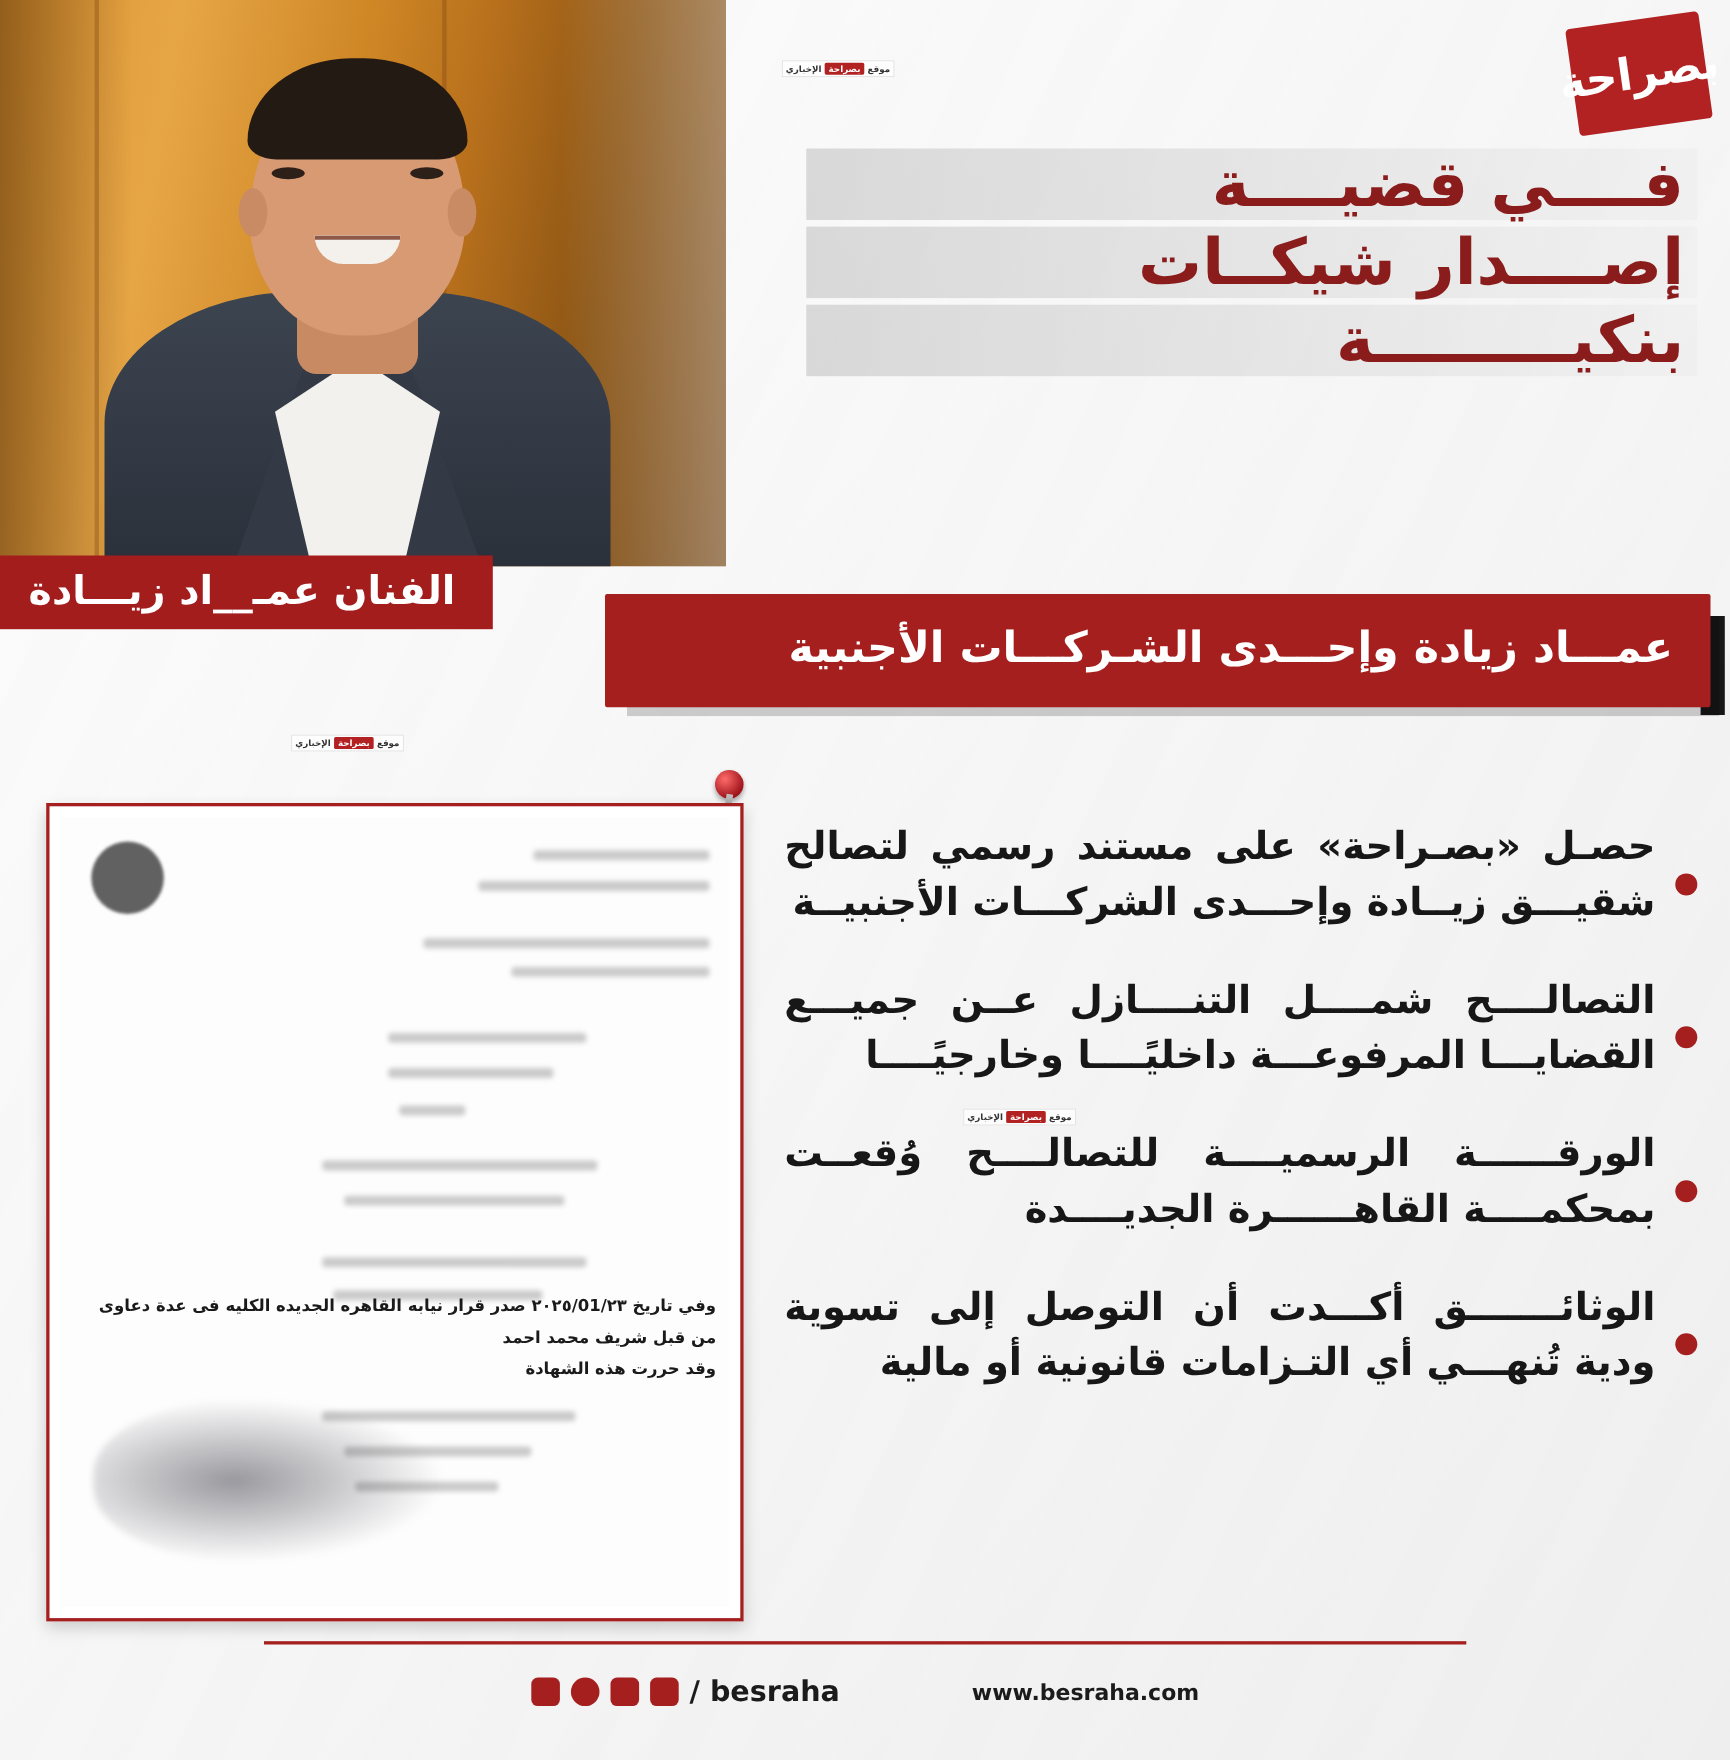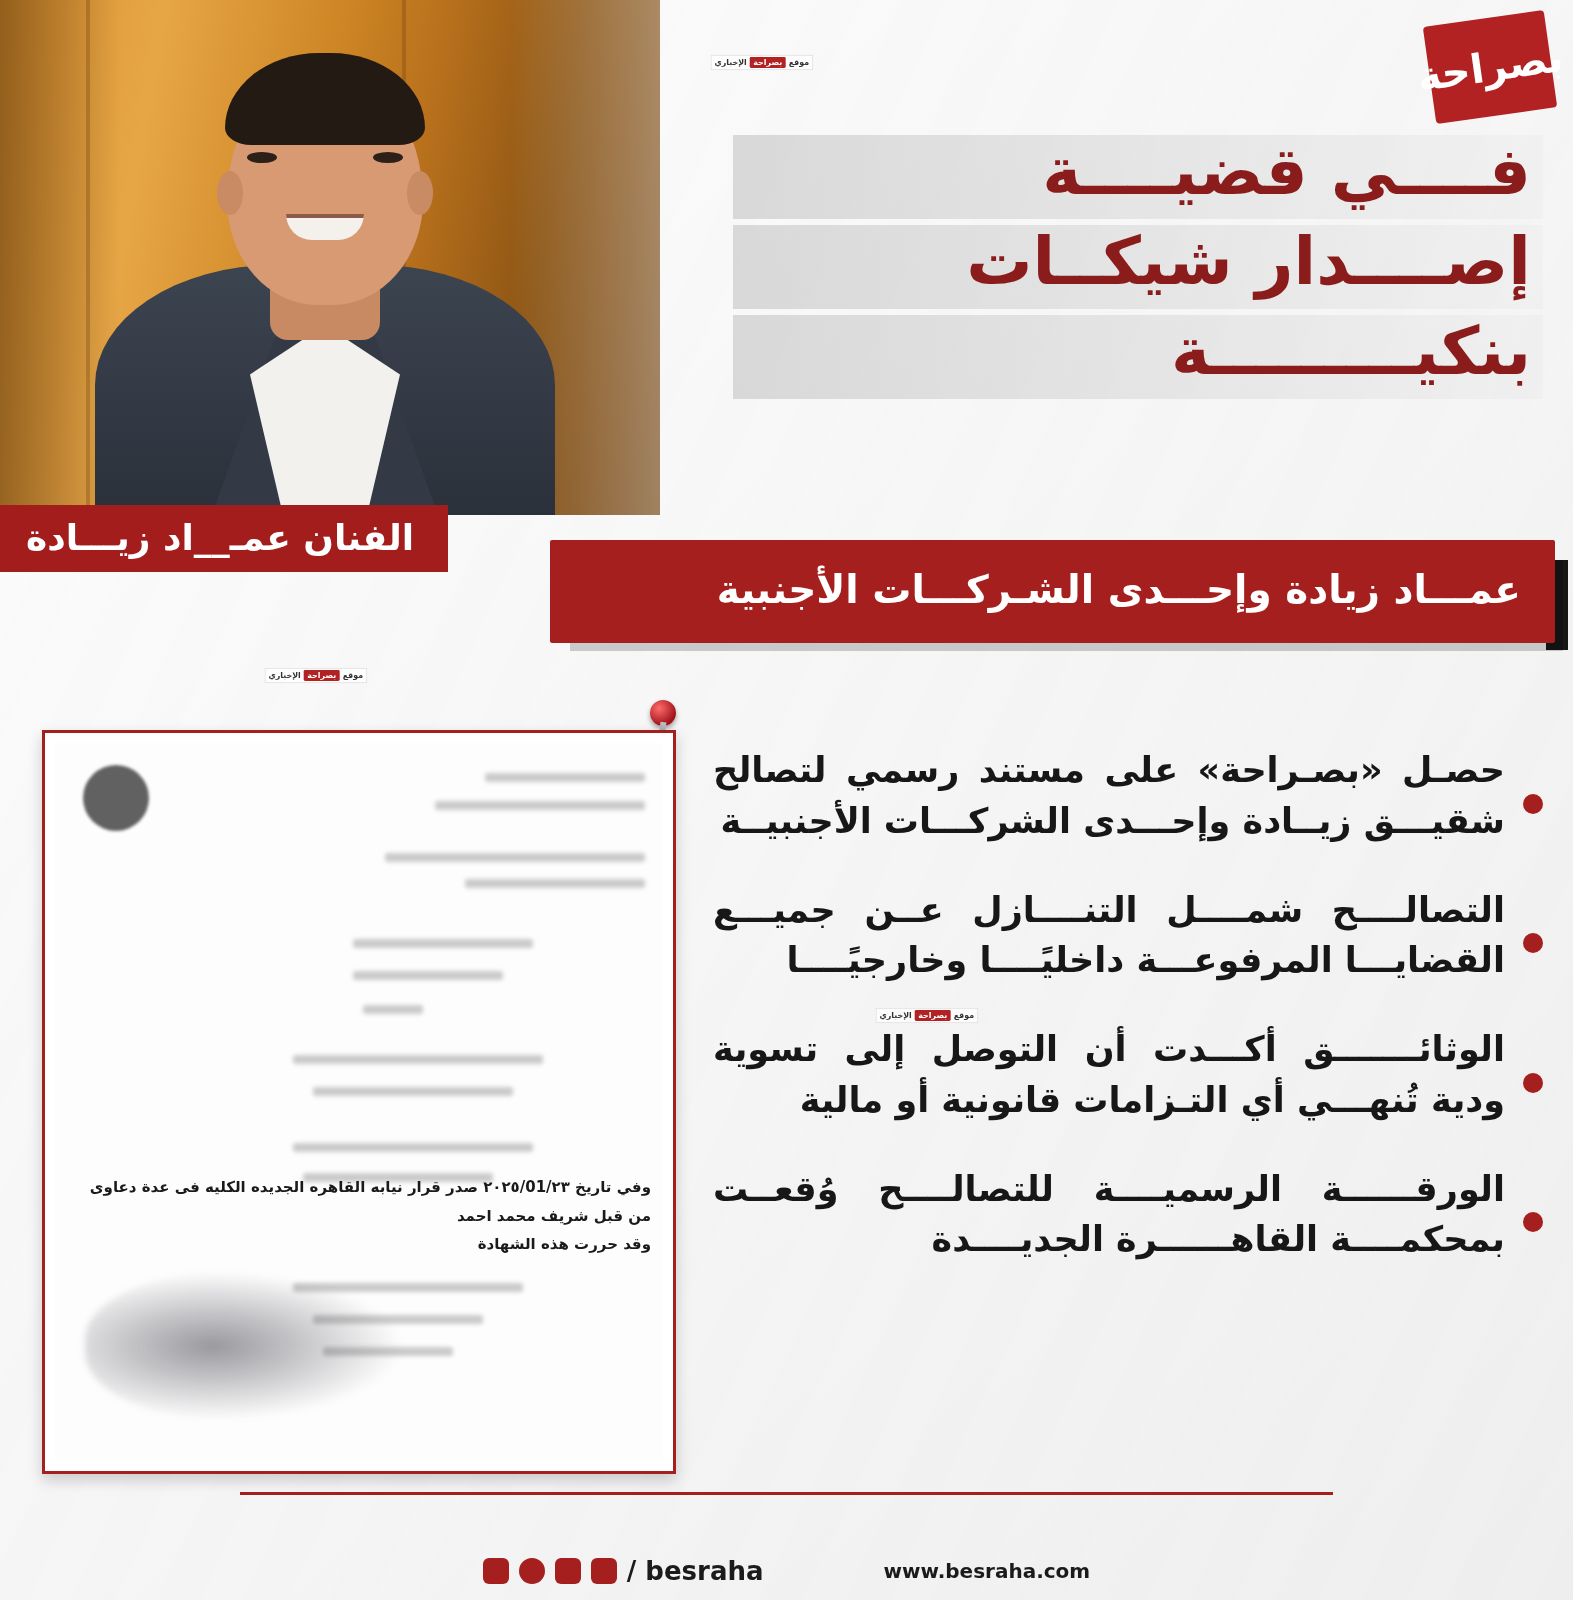--- a/index.html
+++ b/index.html
@@ -187,24 +187,24 @@
     position: absolute;
     right: 30px; top: 135px;
     width: 810px;
     text-align: right;
     direction: rtl;
   }
   .headline .ln {
     display: inline-block;
     background: linear-gradient(90deg, rgba(190,190,190,0.55), rgba(215,215,215,0.15));
     color: #8a1c1c;
-    font-size: 66px;
+    font-size: 58px;
     font-weight: bold;
     line-height: 1.12;
-    padding: 0 12px 10px 12px;
+    padding: 0 12px 0 12px;
     margin-bottom: 6px;
     width: 100%;
     box-sizing: border-box;
     letter-spacing: -1px;
   }
   .headline .ln2 { color: #8a1c1c; }
 
   
   .sub-banner {
     position: absolute;
@@ -330,21 +330,21 @@
 
   
   .footer-rule {
     position: absolute;
     left: 240px; right: 240px; top: 1492px;
     height: 3px;
     background: #a51f1f;
   }
   .footer {
     position: absolute;
-    left: 0; right: 0; top: 1556px;
+    left: 0; right: 0; top: 1523px;
     display: flex;
     align-items: center;
     justify-content: center;
     gap: 120px;
     direction: ltr;
   }
   .social {
     display: flex; align-items: center; gap: 10px;
     font-size: 26px; font-weight: bold; color: #1b1b1b;
   }
@@ -440,25 +440,25 @@
     <div class="bullet">
       <span class="dot"></span>
       <span class="txt">حصـل «بصـراحة» على مستند رسمي لتصالح شقيـــق زيــادة وإحـــدى الشركـــات الأجنبيــة</span>
     </div>
     <div class="bullet">
       <span class="dot"></span>
       <span class="txt">التصالــــح شمــــل التنــــازل عــن جميـــع القضايـــا المرفوعـــة داخليًــــا وخارجيًــــا</span>
     </div>
     <div class="bullet">
       <span class="dot"></span>
-      <span class="txt">الوثائـــــــق أكـــدت أن التوصل إلى تسوية ودية تُنهـــي أي التـزامات قانونية أو مالية</span>
+      <span class="txt">الورقــــــة الرسميــــة للتصالــــح وُقعــت بمحكمــــة القاهــــــرة الجديــــدة</span>
     </div>
     <div class="bullet">
       <span class="dot"></span>
-      <span class="txt">الورقــــــة الرسميــــة للتصالــــح وُقعــت بمحكمــــة القاهــــــرة الجديــــدة</span>
+      <span class="txt">الوثائـــــــق أكـــدت أن التوصل إلى تسوية ودية تُنهـــي أي التـزامات قانونية أو مالية</span>
     </div>
   </div>
 
   <div class="pin"></div>
   <div class="doc-frame">
     <div class="doc-page">
       <div class="doc-seal"></div>
       <div class="doc-blur-line" style="right:18px; top:30px; width:160px;"></div>
       <div class="doc-blur-line" style="right:18px; top:58px; width:210px;"></div>
       <div class="doc-blur-line" style="right:18px; top:110px; width:260px;"></div>

